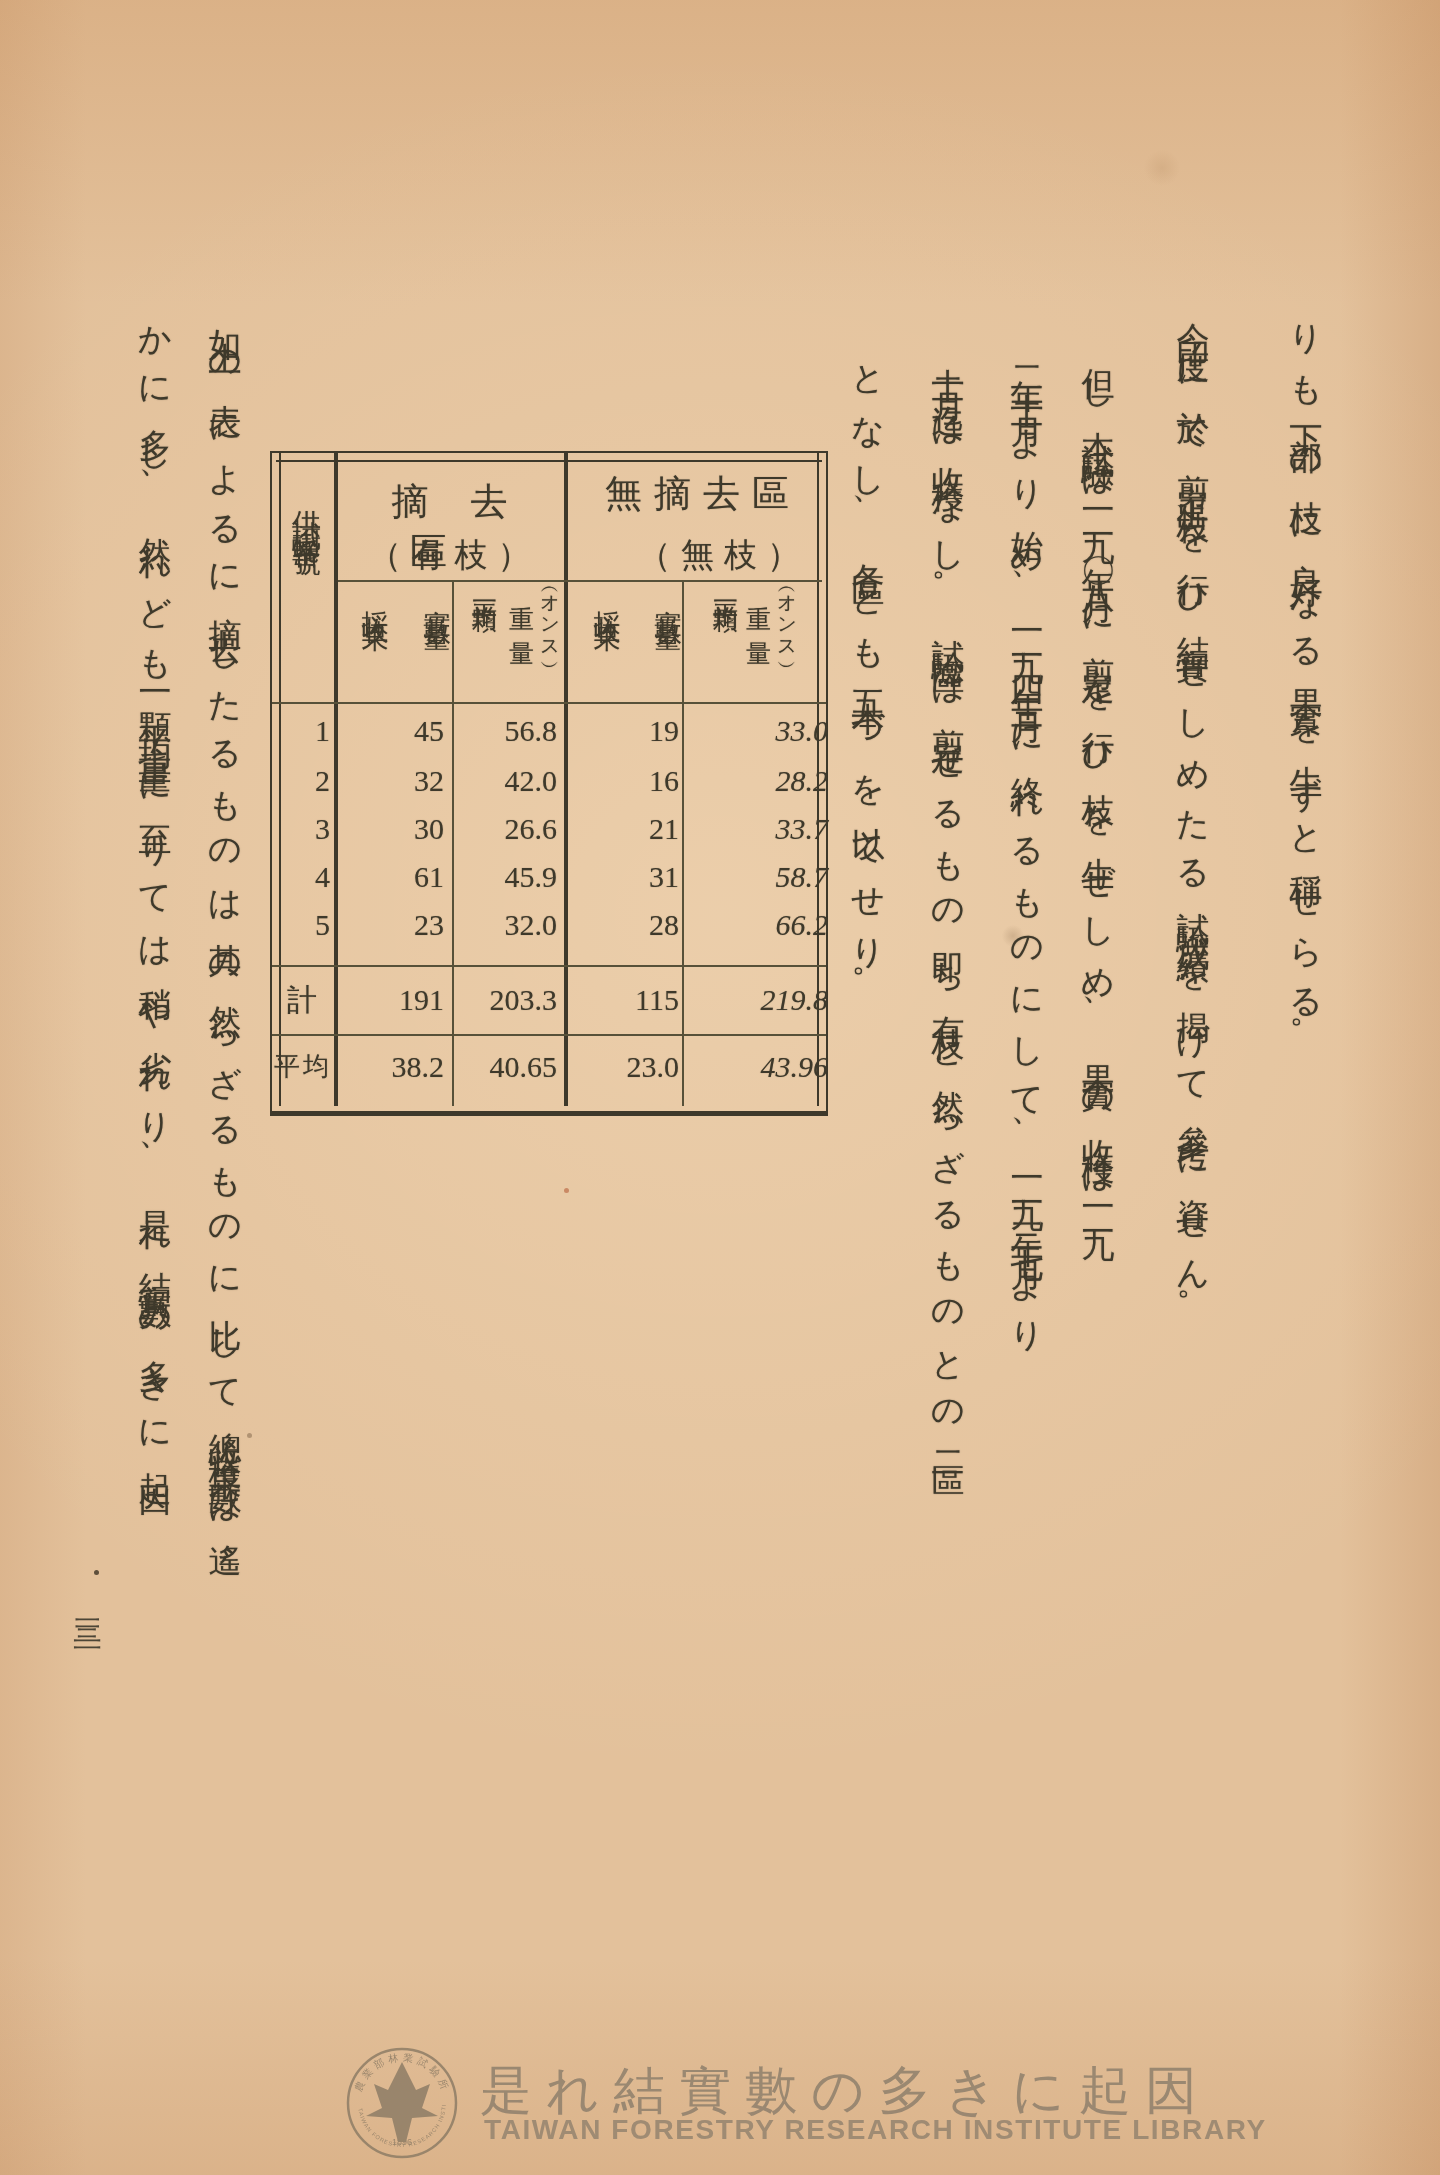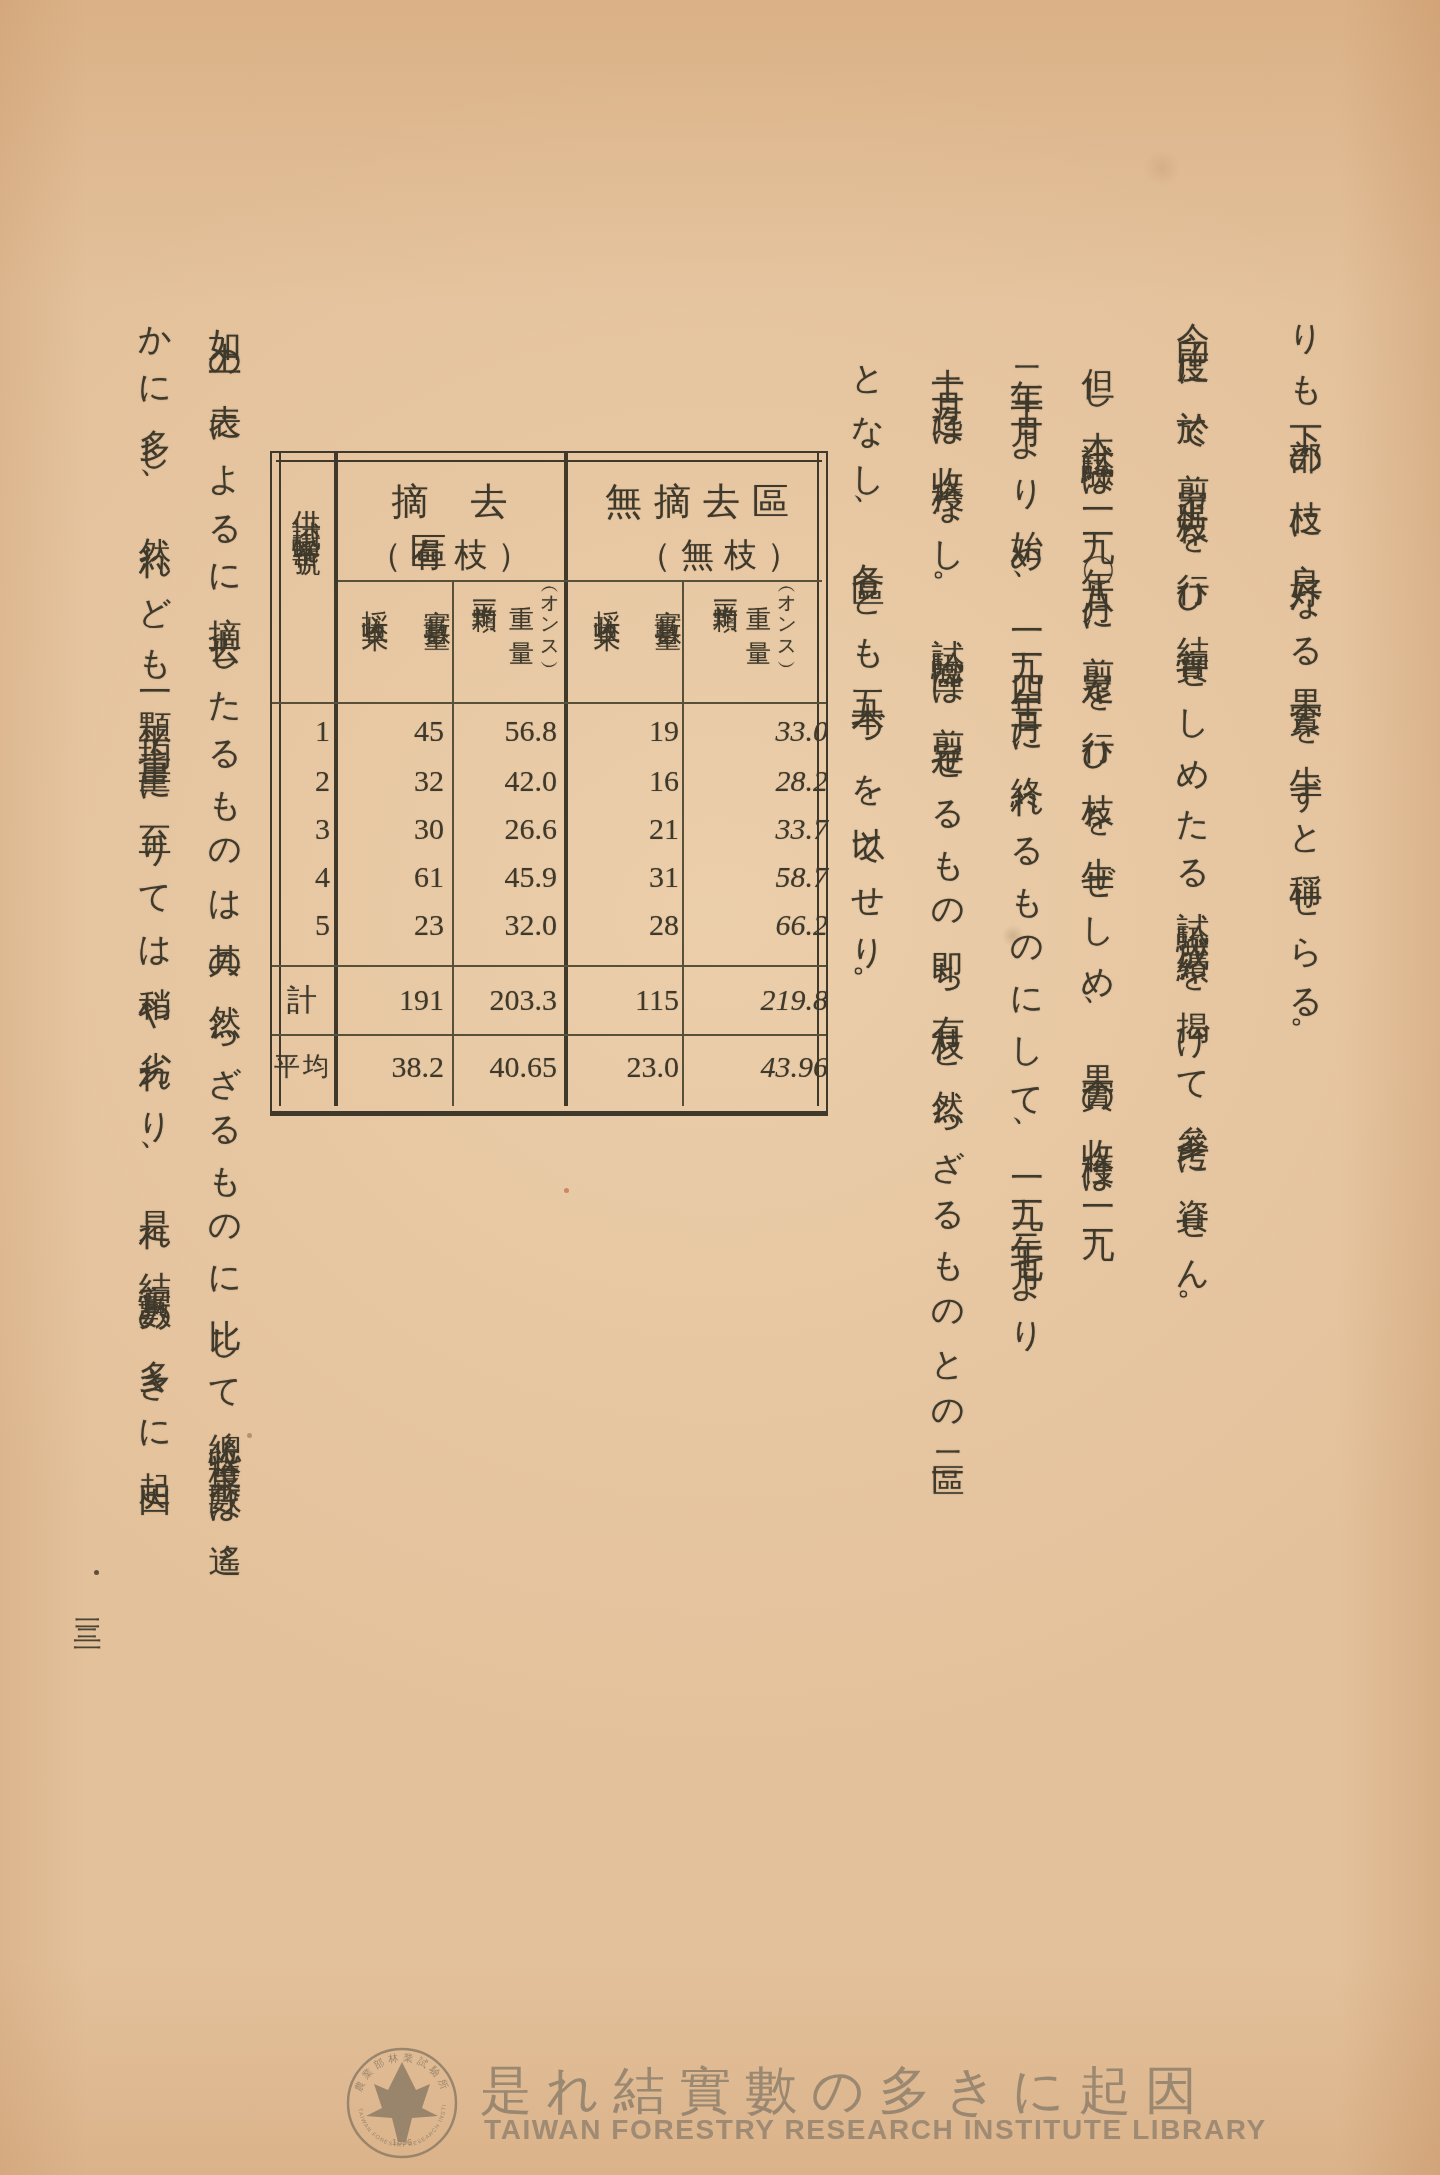--- a/index.html
+++ b/index.html
@@ -82,21 +82,21 @@
 
     <div class="ln thin" style="left:66px;top:127px;width:484px;height:2px"></div>
     <div class="ln thin" style="left:0;top:249px;width:554px;height:2px"></div>
     <div class="ln thin" style="left:0;top:512px;width:554px;height:2px"></div>
     <div class="ln thin" style="left:0;top:581px;width:554px;height:2px"></div>
 
     <div class="vh" style="left:15px;top:35px;font-size:29px;letter-spacing:9px">供試樹番號</div>
 
     <div class="gtitle" style="left:63px;top:24px;width:229px;letter-spacing:42px;text-indent:42px">摘去區</div>
     <div class="gtitle" style="left:63px;top:80px;width:229px;font-size:33px;letter-spacing:10px;text-indent:10px">（有枝）</div>
-    <div class="gtitle" style="left:296px;top:24px;width:258px;letter-spacing:12px;text-indent:12px">無摘去區</div>
+    <div class="gtitle" style="left:296px;top:16px;width:258px;letter-spacing:12px;text-indent:12px">無摘去區</div>
     <div class="gtitle" style="left:296px;top:80px;width:302px;font-size:33px;letter-spacing:10px;text-indent:10px">（無枝）</div>
 
     <div class="vh" style="left:85px;top:136px;font-size:27px;letter-spacing:8px">採收果</div>
     <div class="vh" style="left:147px;top:136px;font-size:27px;letter-spacing:8px">實數量</div>
     <div class="vh" style="left:196px;top:131px;font-size:25px;letter-spacing:2px">平均一顆</div>
     <div class="vh" style="left:233px;top:133px;font-size:25px;letter-spacing:36px">重量</div>
     <div class="vh" style="left:265px;top:128px;font-size:19px;letter-spacing:1px">（オンス）</div>
 
     <div class="vh" style="left:317px;top:136px;font-size:27px;letter-spacing:8px">採收果</div>
     <div class="vh" style="left:378px;top:136px;font-size:27px;letter-spacing:8px">實數量</div>

